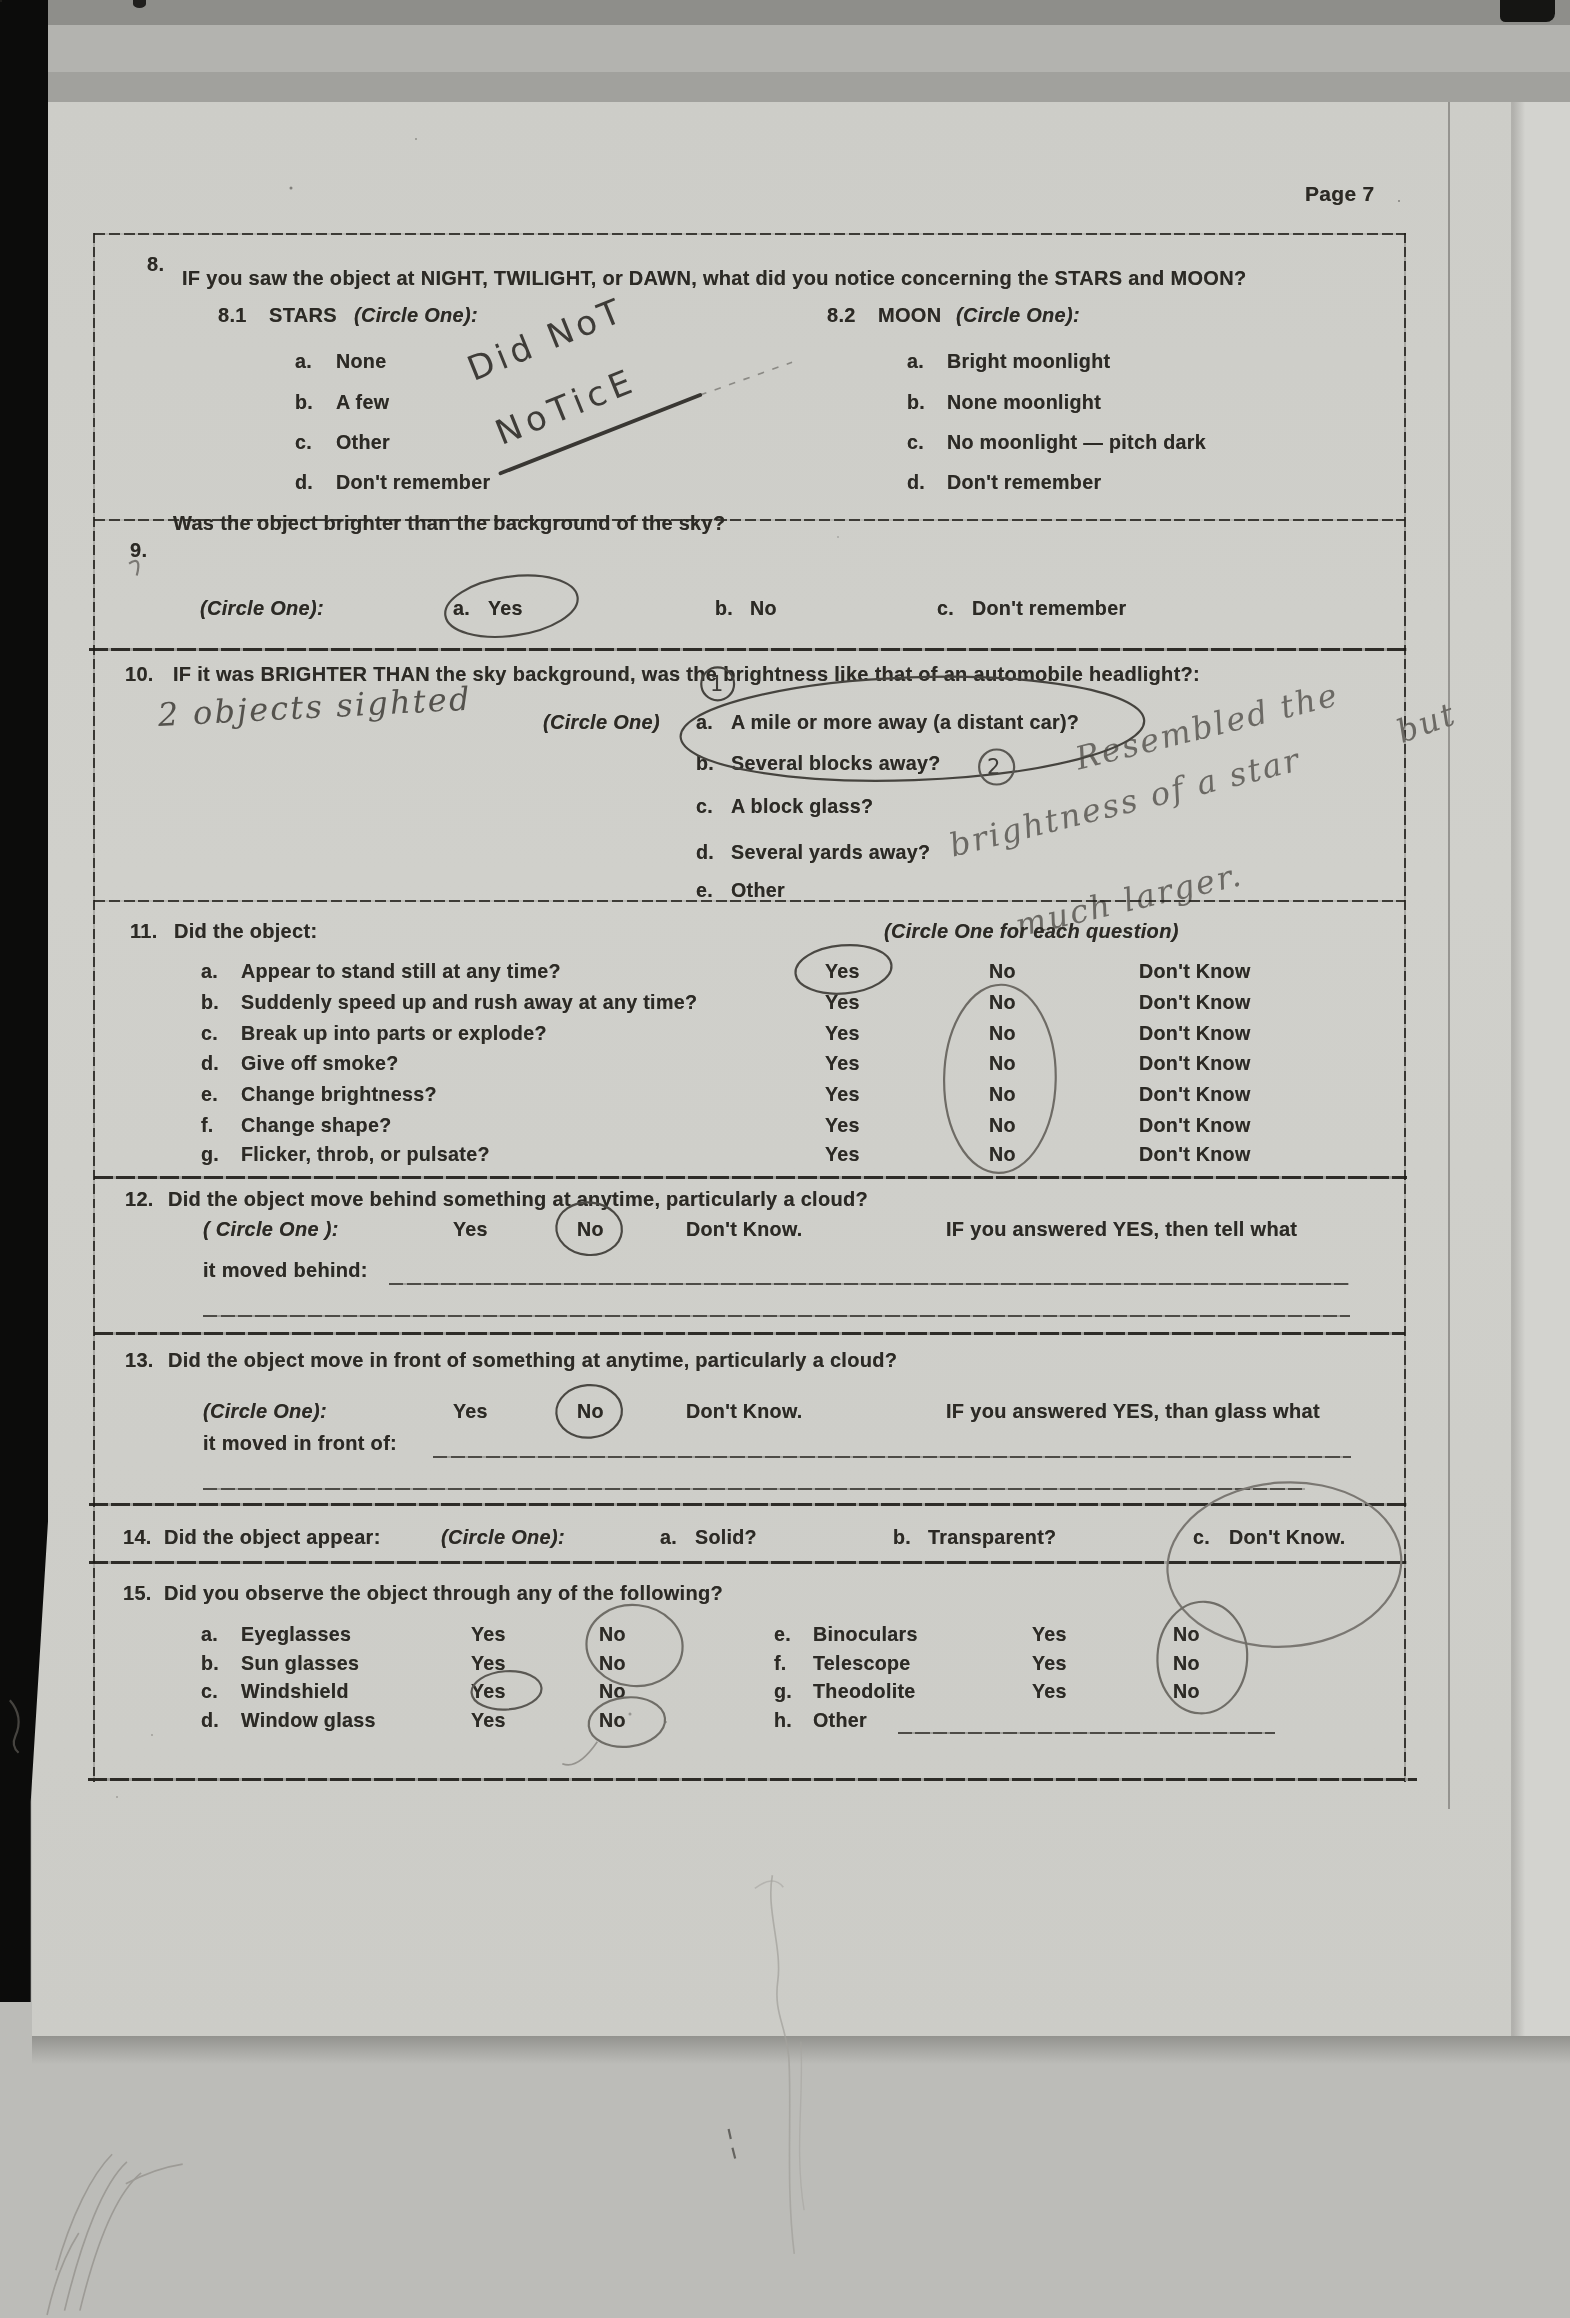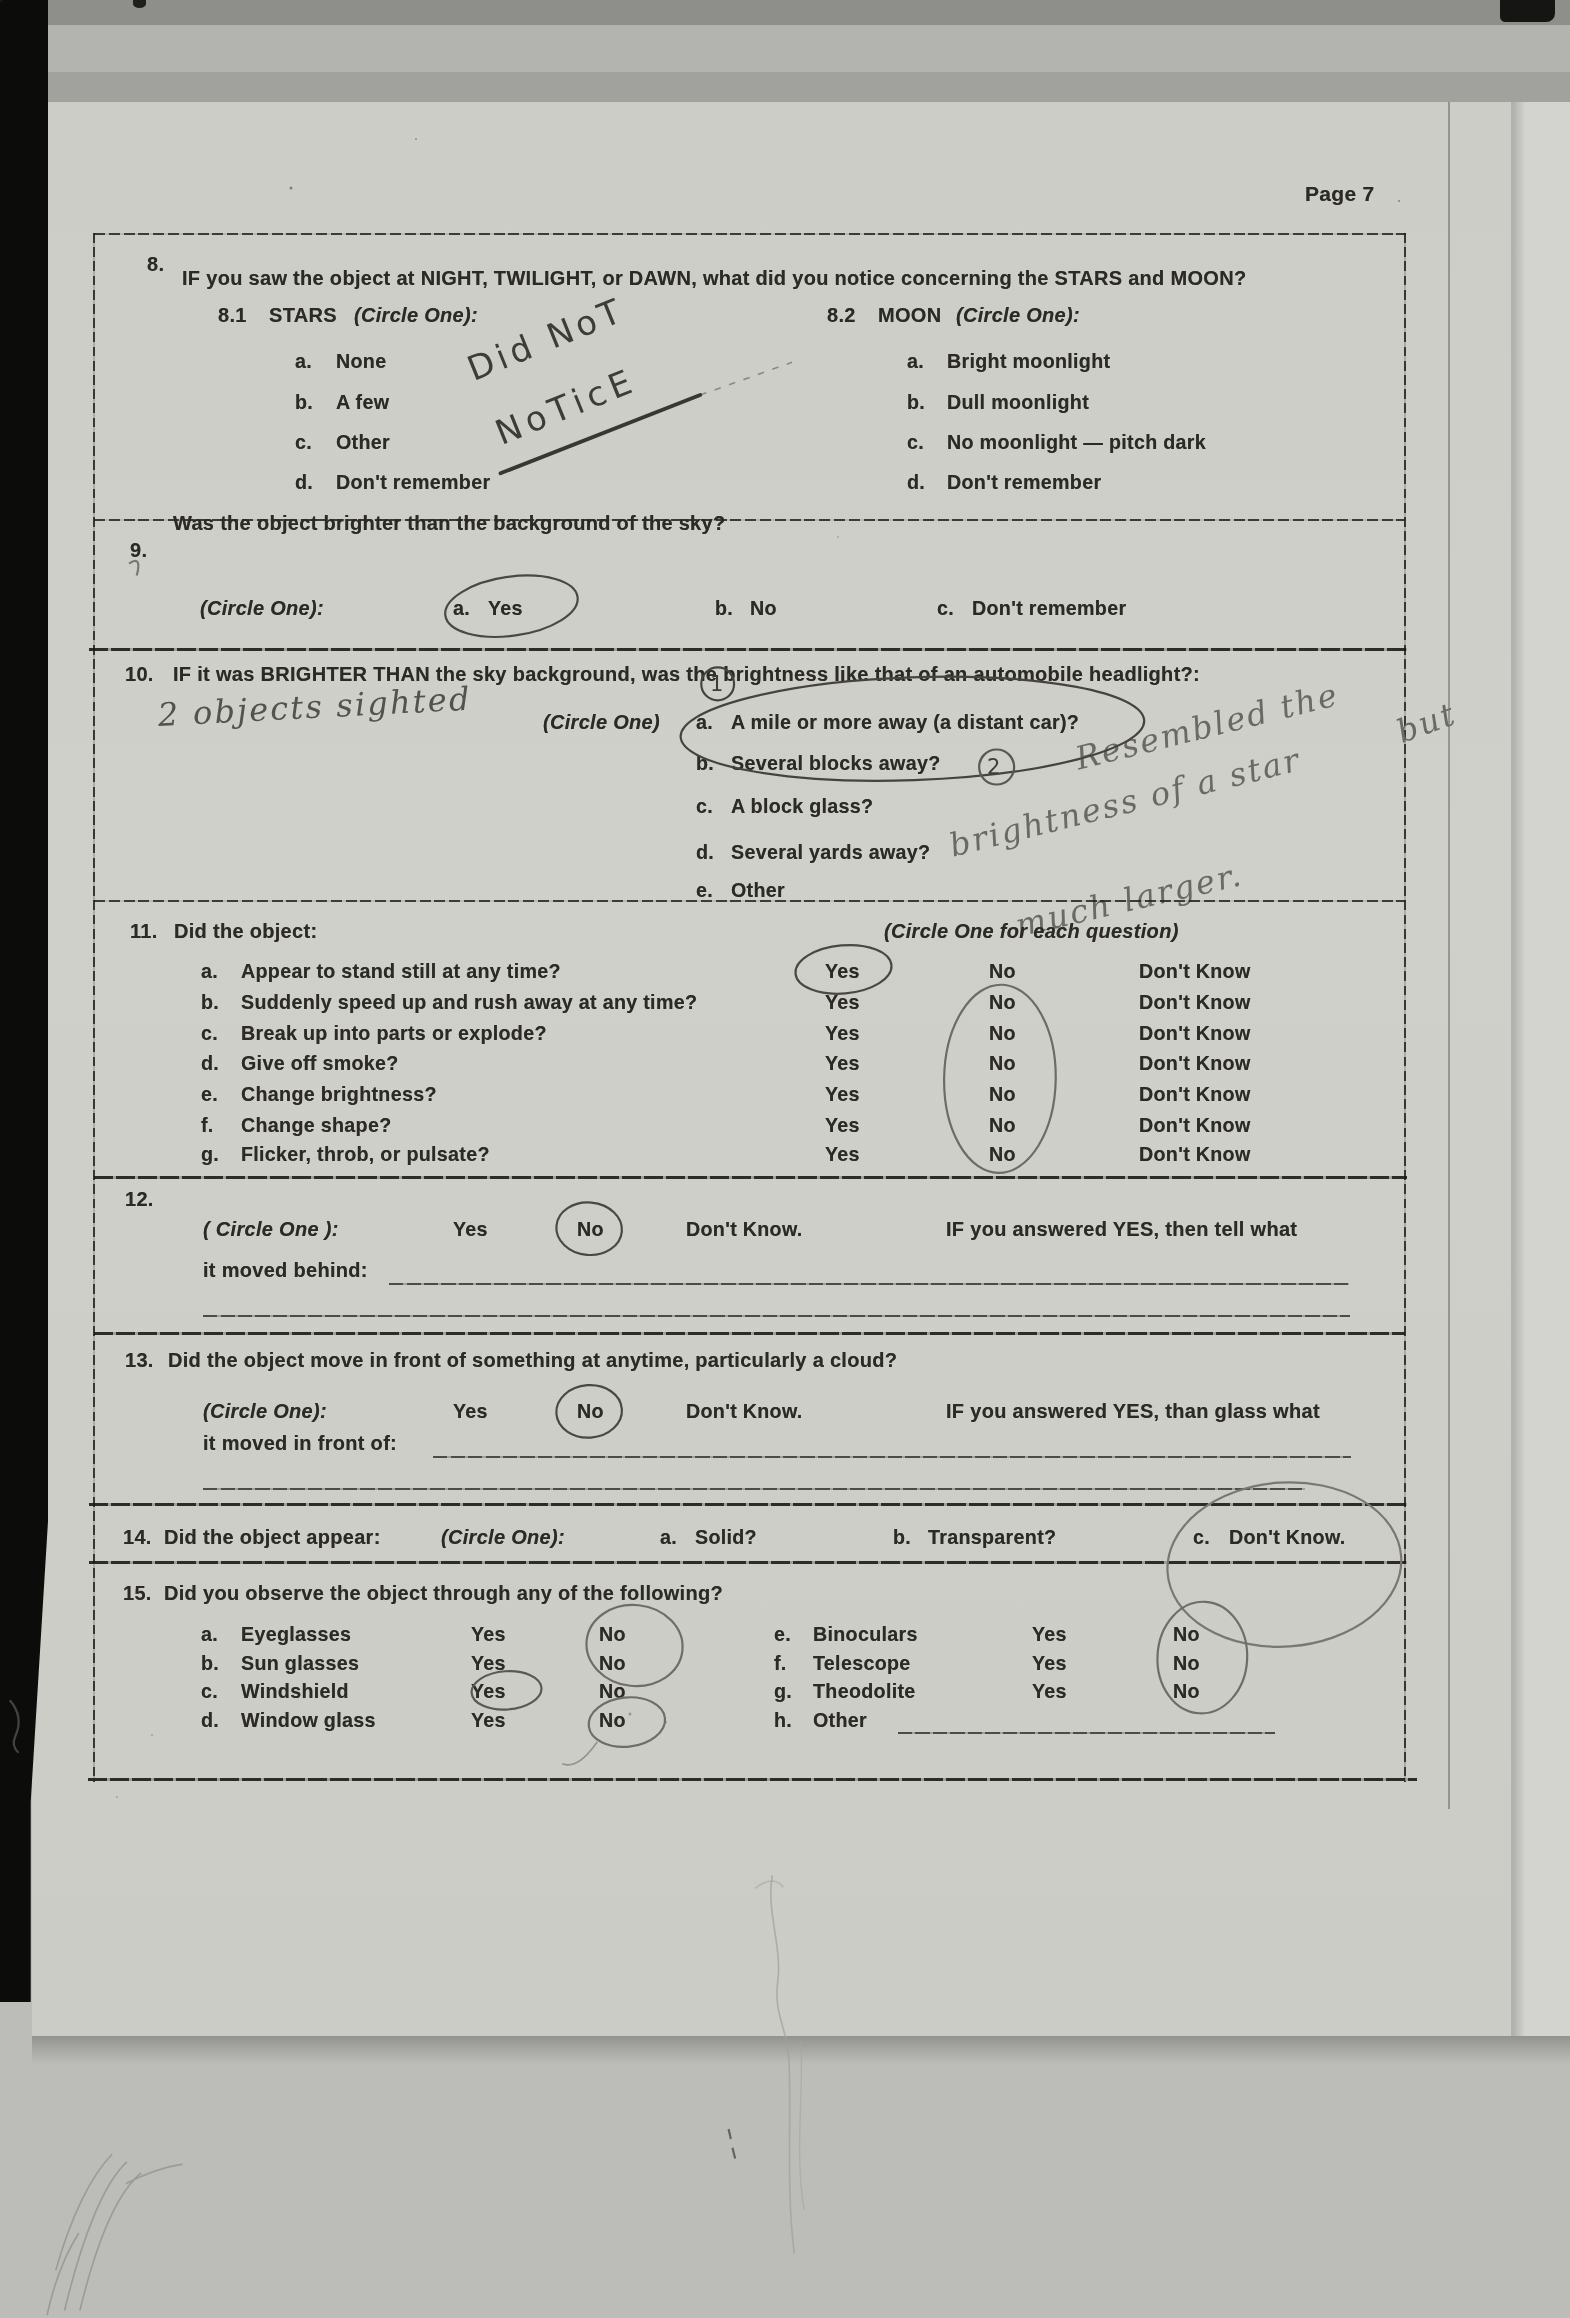--- a/index.html
+++ b/index.html
@@ -84,21 +84,21 @@
   <div class="t sm" style="left:295px;top:391px;">b.</div>
   <div class="t sm" style="left:336px;top:391px;">A few</div>
   <div class="t sm" style="left:295px;top:431px;">c.</div>
   <div class="t sm" style="left:336px;top:431px;">Other</div>
   <div class="t sm" style="left:295px;top:471px;">d.</div>
   <div class="t sm" style="left:336px;top:471px;">Don't remember</div>
 
   <div class="t sm" style="left:907px;top:350px;">a.</div>
   <div class="t sm" style="left:947px;top:350px;">Bright moonlight</div>
   <div class="t sm" style="left:907px;top:391px;">b.</div>
-  <div class="t sm" style="left:947px;top:391px;">Dull moonlight</div>
+  <div class="t sm" style="left:947px;top:391px;">None moonlight</div>
   <div class="t sm" style="left:907px;top:431px;">c.</div>
   <div class="t sm" style="left:947px;top:431px;">No moonlight — pitch dark</div>
   <div class="t sm" style="left:907px;top:471px;">d.</div>
   <div class="t sm" style="left:947px;top:471px;">Don't remember</div>
 
   <div class="hw" style="left:469px;top:350px;transform:rotate(-22deg);letter-spacing:4.4px;">Did NoT</div>
   <div class="hw" style="left:497px;top:414px;transform:rotate(-22deg);letter-spacing:5.5px;">NoTicE</div>
 
   <div class="rl" style="left:94px;top:519px;width:1311px;"></div>
 
@@ -182,20 +182,21 @@
 
   <div class="t sm" style="left:201px;top:1143px;">g.</div>
   <div class="t sm" style="left:241px;top:1143px;">Flicker, throb, or pulsate?</div>
   <div class="t sm" style="left:825px;top:1143px;">Yes</div>
   <div class="t sm" style="left:989px;top:1143px;">No</div>
   <div class="t sm" style="left:1139px;top:1143px;">Don't Know</div>
 
   <div class="rl heavy" style="left:94px;top:1176px;width:1313px;"></div>
 
   <div class="t" style="left:125px;top:1188px;">12.</div>
+  <div class="t" style="left:168px;top:1188px;">Did the object move behind something at anytime, particularly a cloud?</div>
   <div class="t it" style="left:203px;top:1218px;">( Circle One ):</div>
   <div class="t sm" style="left:453px;top:1218px;">Yes</div>
   <div class="t sm" style="left:577px;top:1218px;">No</div>
   <div class="t sm" style="left:686px;top:1218px;">Don't Know.</div>
   <div class="t" style="left:946px;top:1218px;">IF you answered YES, then tell what</div>
   <div class="t" style="left:203px;top:1259px;">it moved behind:</div>
   <div class="blank" style="left:389px;top:1283px;width:960px;"></div>
   <div class="blank" style="left:203px;top:1315px;width:1147px;"></div>
 
   <div class="rl heavy" style="left:94px;top:1332px;width:1311px;"></div>

